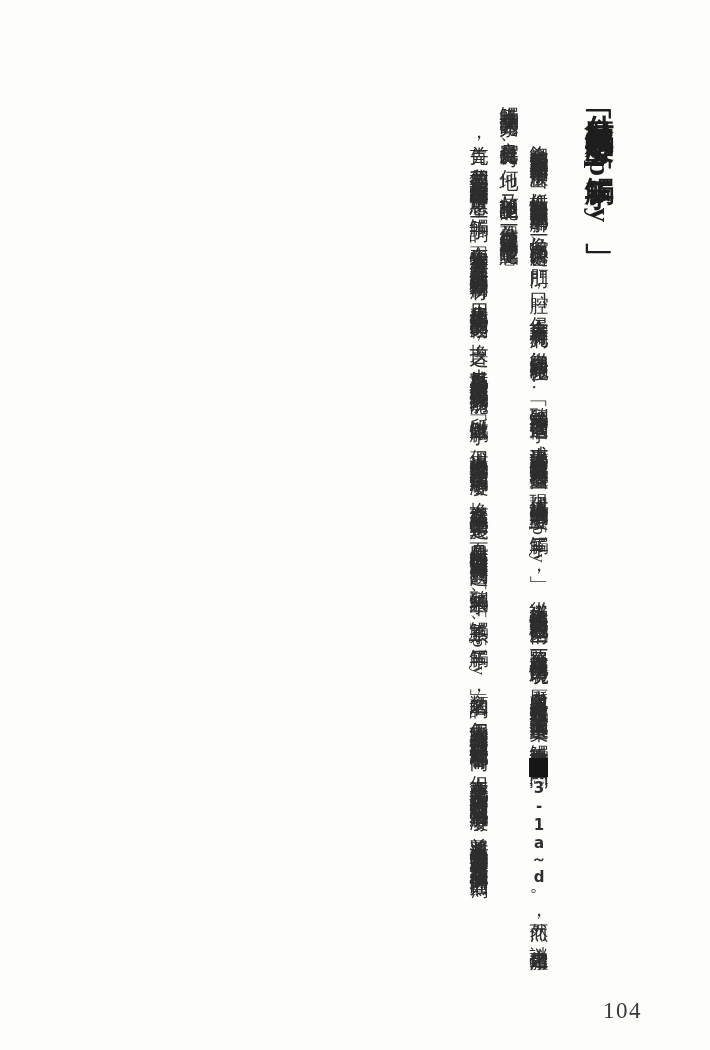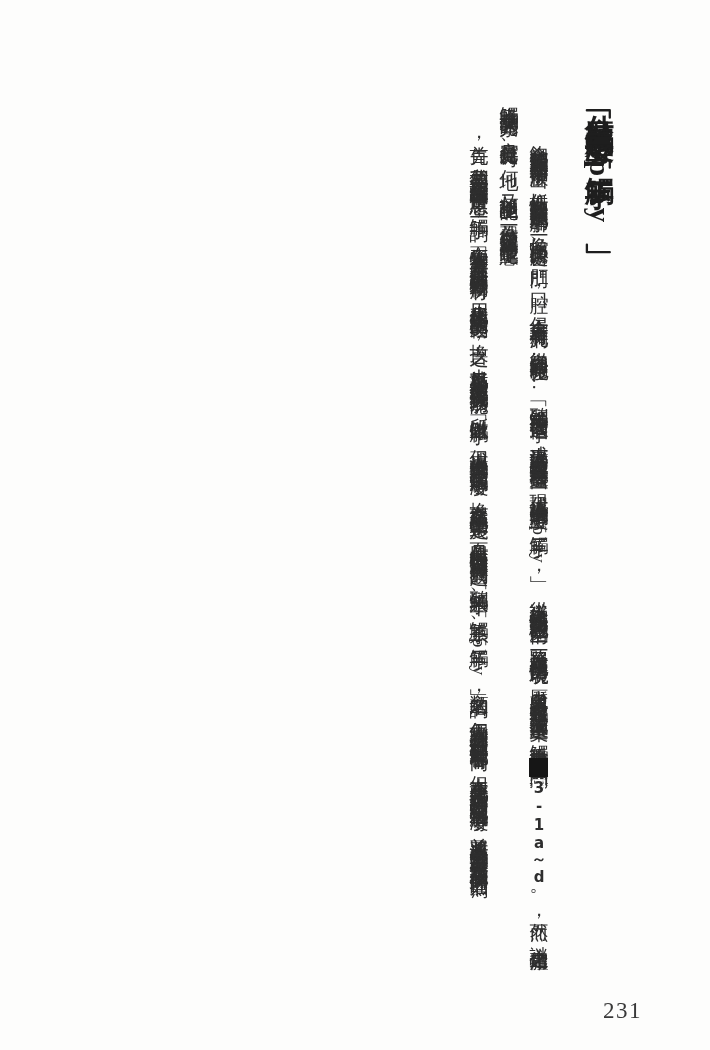--- a/index.html
+++ b/index.html
@@ -87,14 +87,14 @@
     <h1 class="chapter-title">什麼是「觸手凌辱」、「觸手play」</h1>
 
     <div class="body-text">
       <p><span>飽含黏液的無數觸手如一條條帶子般伸出，抓住女性的身體緊緊鎖住她們的手腳，像蛇一樣爬向密處、肛門、口腔，侵入全身上下所有孔洞，從內外同時展開侵犯……聽到「觸手凌辱」這四個字，成人漫畫的讀者一定會在腦海浮現這種畫面。現代成人漫畫中的「觸手凌辱」、「觸手play」，從謎之生命體或怪物對女體的侵犯劇情，一路發展為一種侵犯的情境表現。歷史上曾出版過眾多只有「觸手」登場的成人漫畫選集，觸手漫畫早已發展成為一個獨立的類別</span><span class="fig-badge">圖</span><span class="fig-num">3-1a～d</span><span>。然而，謎之生命體用觸手蹂躪女體的光景，究竟是從何時、何地、又如何誕生的呢？為什麼一定要用「觸手」這種型態呢？</span></p>
 
       <p>首先，我們要先定義本書所論的「觸手」是什麼意思。觸手一詞，在生物學上有著「主要由不具手部結構的無脊椎動物所有，用來代替手部功能的突起物」。換言之，也就是不是手卻能用來代替手實現觸摸功能，所以叫做「觸手」；但成人漫畫中的「觸手」指的卻是「觸手凌辱」，換言之並非單純的生物學定義，而是作品中何種物體做出何種行為的問題。聽到「觸手本」、「觸手系」、「觸手play」之類的名詞，每個人聯想到的具體行為和細部定義可能都各有不同，但本章在此先將這些三名詞指涉的行為統一稱為「觸手凌辱」，並將成人漫畫中的「觸手凌辱」定義為滿足以下三項條件的描寫。</p>
     </div>
 
   </div>
 
-  <div class="page-number">231</div>
+  <div class="page-number">104</div>
 </div>
 
 </body></html>

